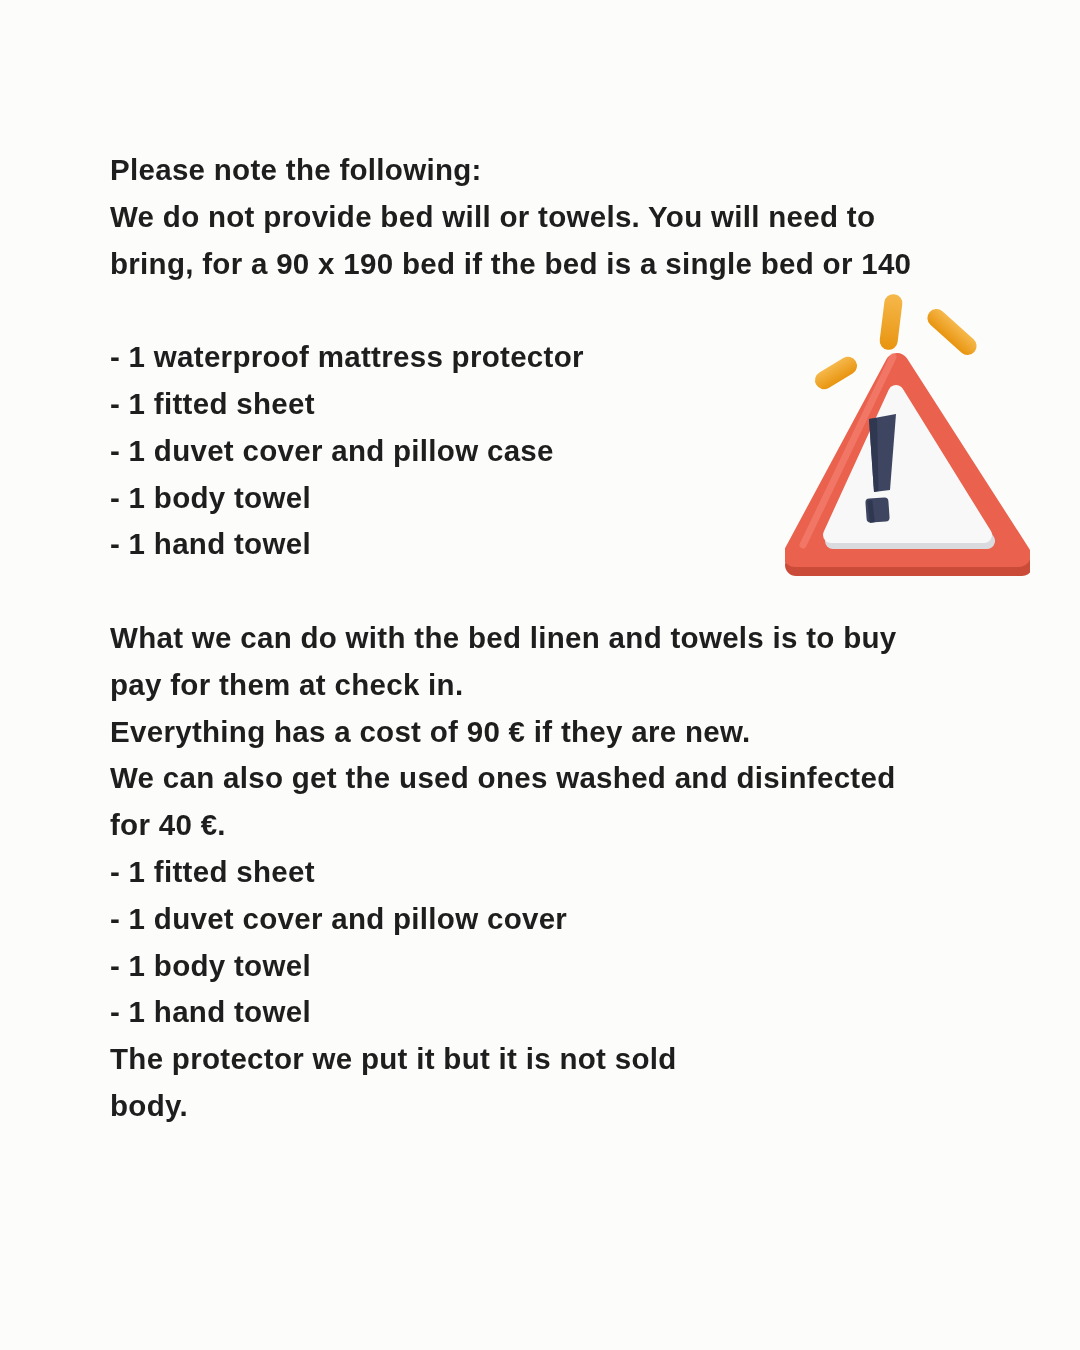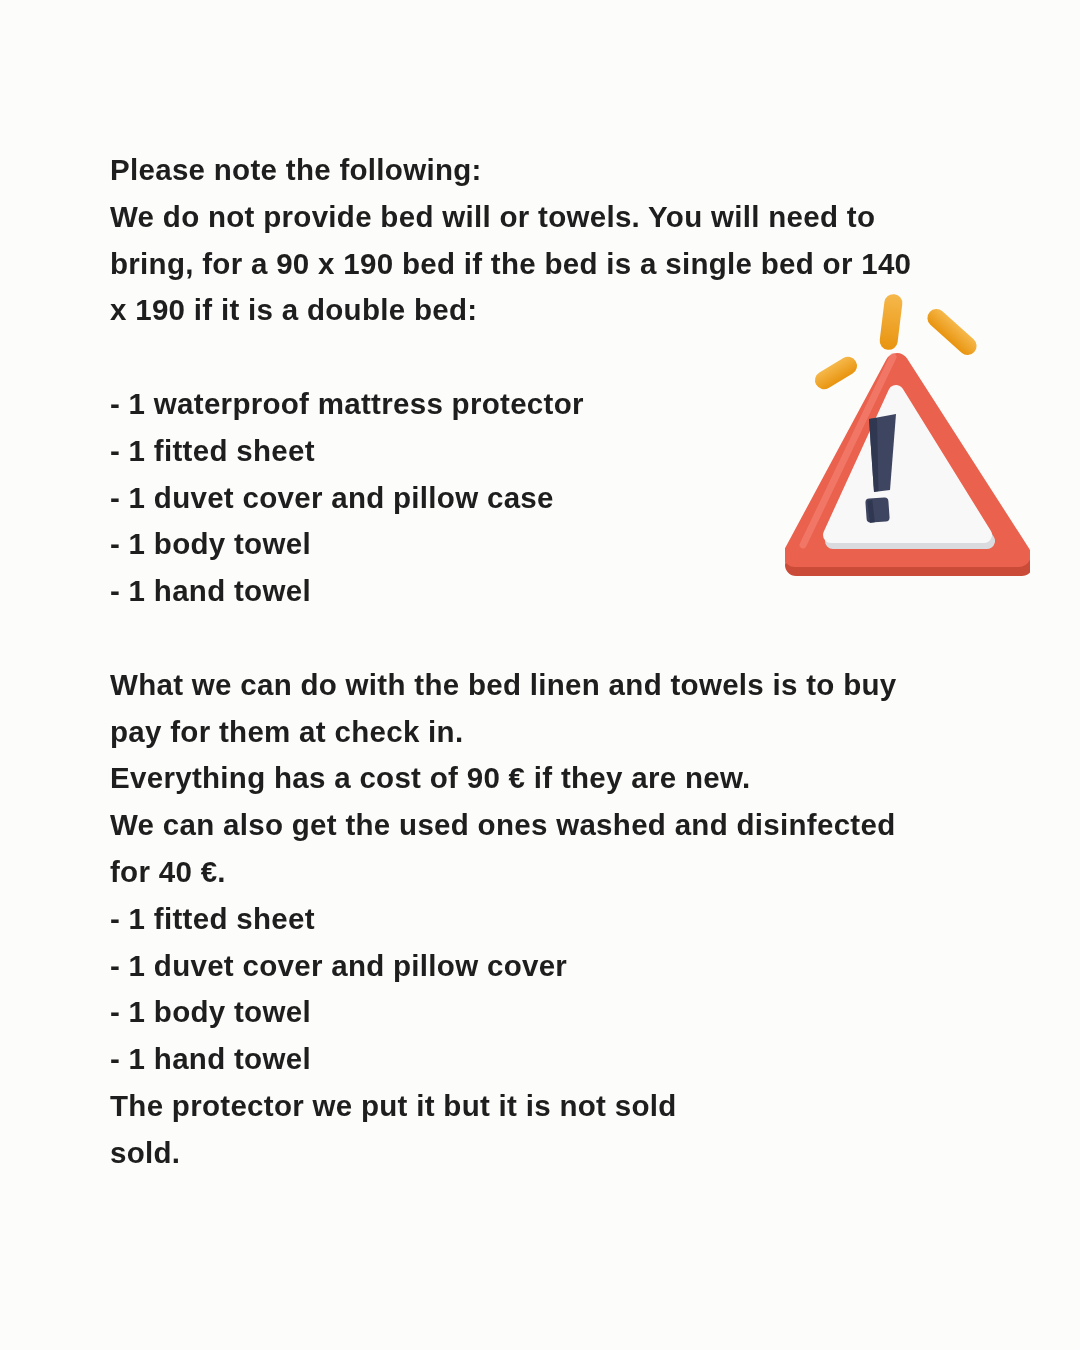--- a/index.html
+++ b/index.html
@@ -42,39 +42,38 @@
 </style>
 </head>
 <body>
 
 <div class="page">
 
   <div class="textcol">
       <div class="line">Please note the following:</div>
       <div class="line">We do not provide bed will or towels. You will need to</div>
       <div class="line">bring, for a 90 x 190 bed if the bed is a single bed or 140</div>
-      <div class="line">x 190 if it is a double bed:</div>
       <div class="line">&nbsp;</div>
       <div class="line">- 1 waterproof mattress protector</div>
       <div class="line">- 1 fitted sheet</div>
       <div class="line">- 1 duvet cover and pillow case</div>
       <div class="line">- 1 body towel</div>
       <div class="line">- 1 hand towel</div>
       <div class="line">&nbsp;</div>
       <div class="line">What we can do with the bed linen and towels is to buy</div>
       <div class="line">pay for them at check in.</div>
       <div class="line">Everything has a cost of 90 € if they are new.</div>
       <div class="line">We can also get the used ones washed and disinfected</div>
       <div class="line">for 40 €.</div>
       <div class="line">- 1 fitted sheet</div>
       <div class="line">- 1 duvet cover and pillow cover</div>
       <div class="line">- 1 body towel</div>
       <div class="line">- 1 hand towel</div>
       <div class="line">The protector we put it but it is not sold</div>
-      <div class="line">sold.</div>
+      <div class="line">body.</div>
     </div>
 
   <div class="warning-icon">
     <svg viewBox="0 0 245 300" xmlns="http://www.w3.org/2000/svg">
       <defs>
         <linearGradient id="rayGrad" x1="0" y1="0" x2="0" y2="1">
           <stop offset="0" stop-color="#f6b84b"></stop>
           <stop offset="1" stop-color="#e8940f"></stop>
         </linearGradient>
       </defs>

